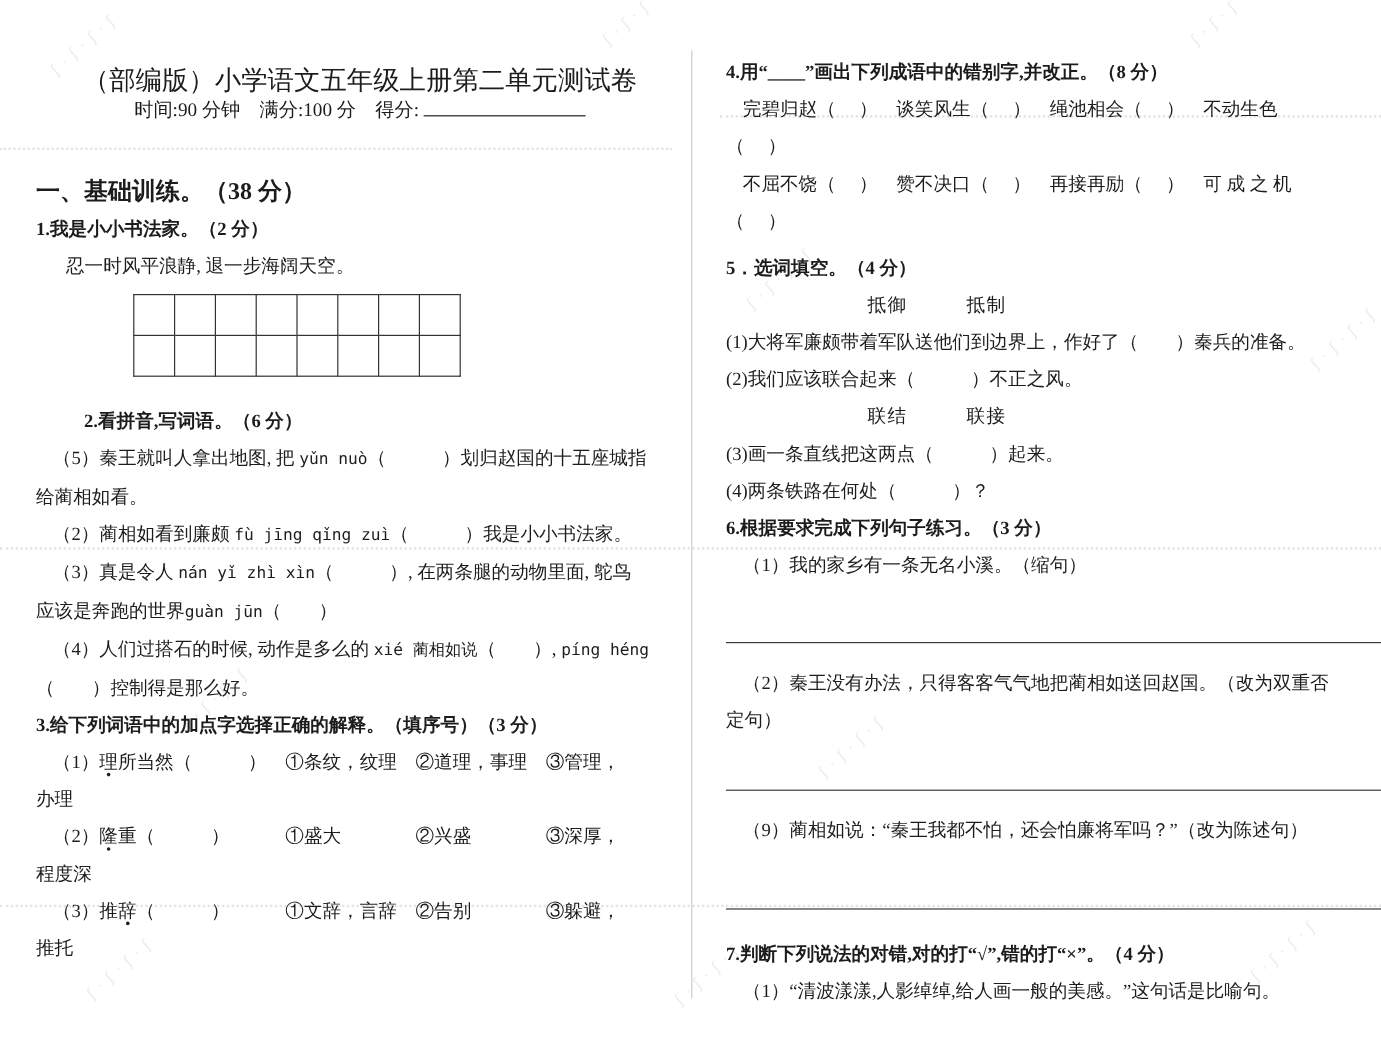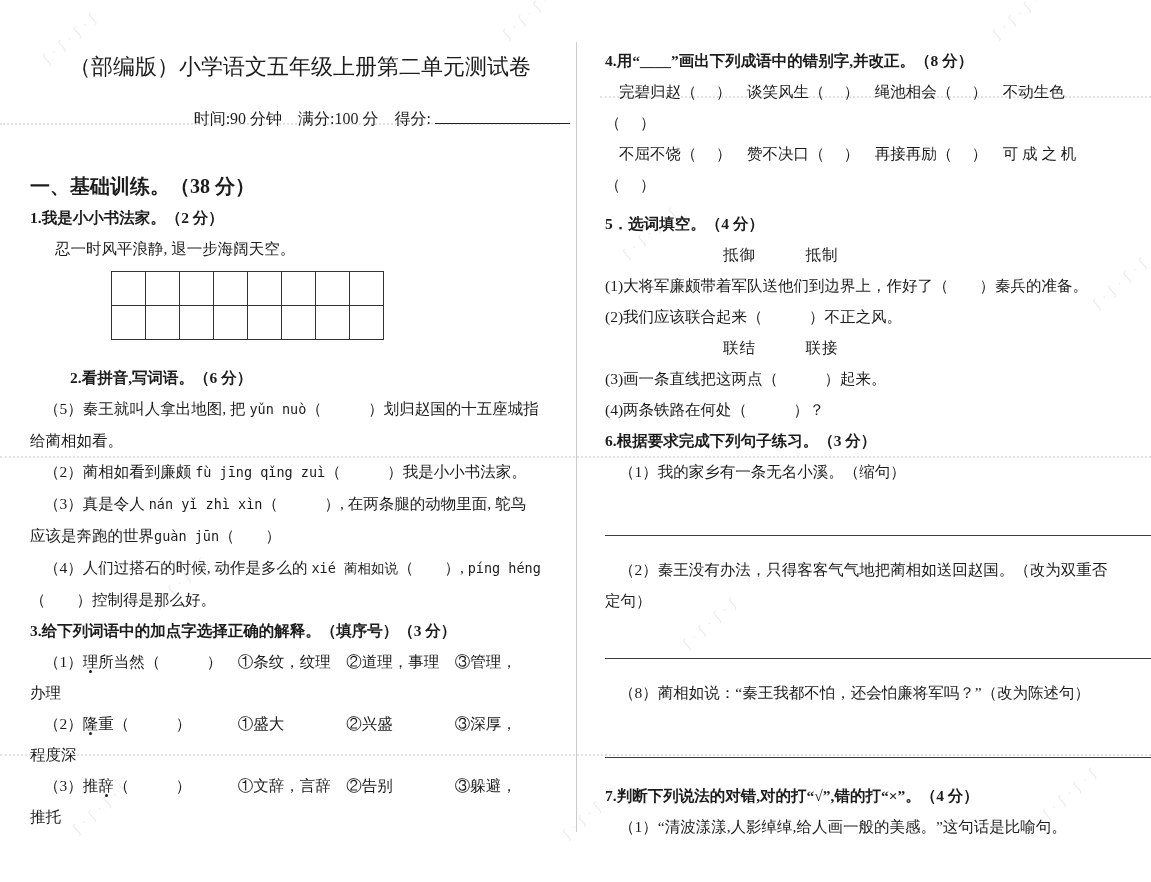--- a/index.html
+++ b/index.html
@@ -17,21 +17,21 @@
     white-space:nowrap;
   }
   .dotline{position:absolute; z-index:0; height:0; border-top:2px dotted #e3e3e3;}
   .divider{position:absolute; z-index:1; left:576px; top:42px; width:1px; height:790px; background:#cccccc;}
   
   .col{position:absolute; top:45px; z-index:2;}
   .col-left{left:30px; width:540px;}
   .col-right{left:605px; width:546px;}
   .col > div{line-height:31px;}
   .title{font-size:22px; font-weight:normal; text-align:center; margin-top:8px; line-height:28px !important;}
-  .meta{text-align:right; margin-top:26px; line-height:24px !important; font-size:16px;}
+  .meta{text-align:center; margin-top:0; line-height:24px !important; font-size:16px;}
   .msp{margin-left:16px;}
   .scoreline{display:inline-block; width:135px; height:14px; border-bottom:1px solid #222; margin-left:4px; vertical-align:baseline;}
   .h{font-weight:bold;}
   .sec{margin-top:40px; font-size:20px;}
   .ind{text-indent:14px;}
   .ind25{text-indent:25px;} .mt8{margin-top:8px;} .mt18{margin-top:18px;} .mt22{margin-top:22px;margin-left:40px;}
   .wgrid{border-collapse:collapse; margin:7px 0 0 81px;}
   .wgrid td{width:33px; height:33px; padding:0; border:1px solid #333;}
   .py{font-family:"DejaVu Sans Mono",monospace; font-size:13.5px;}
   .dotchar{position:relative;}
@@ -146,21 +146,21 @@
     <div class="pairs">联结　　　联接</div>
     <div>(3)画一条直线把这两点（　　　）起来。</div>
     <div>(4)两条铁路在何处（　　　）？</div>
 
     <div class="h">6.根据要求完成下列句子练习。（3 分）</div>
     <div class="ind">（1）我的家乡有一条无名小溪。（缩句）</div>
     <div class="ansline al1"></div>
     <div class="ind mt18">（2）秦王没有办法，只得客客气气地把蔺相如送回赵国。（改为双重否</div>
     <div>定句）</div>
     <div class="ansline al2"></div>
-    <div class="ind mt18">（8）蔺相如说：“秦王我都不怕，还会怕廉将军吗？”（改为陈述句）</div>
+    <div class="ind mt18">（9）蔺相如说：“秦王我都不怕，还会怕廉将军吗？”（改为陈述句）</div>
     <div class="ansline al3"></div>
 
     <div class="h q7h">7.判断下列说法的对错,对的打“√”,错的打“×”。（4 分）</div>
     <div class="ind">（1）“清波漾漾,人影绰绰,给人画一般的美感。”这句话是比喻句。</div>
 
   </div>
 
 </div>
 
 </body></html>

